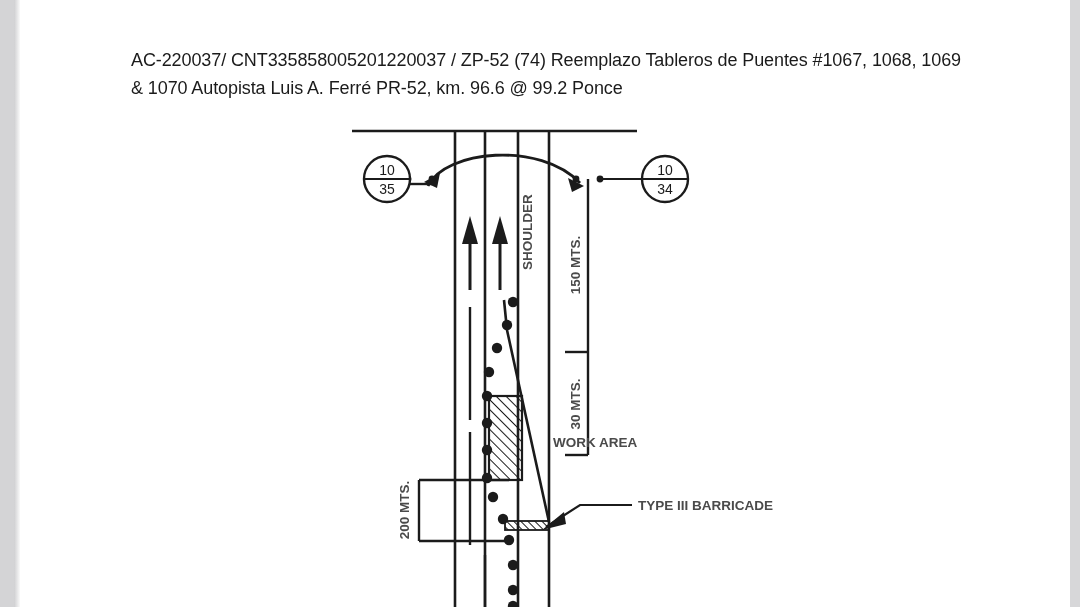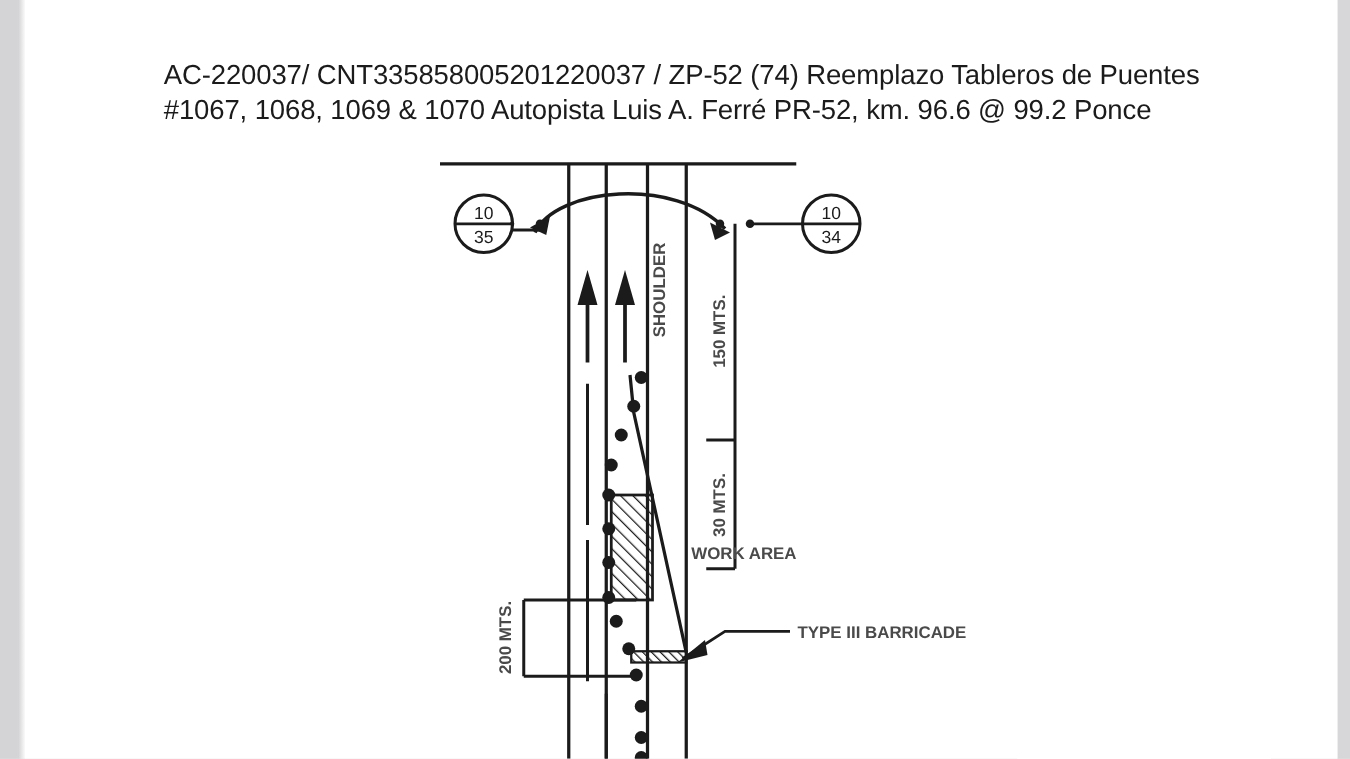--- a/index.html
+++ b/index.html
@@ -42,21 +42,21 @@
     left: 20px; top: 0;
     width: 1050px;
     height: 607px;
     background: #ffffff;
   }
   #doc-title {
     position: absolute;
     left: 111px;
     top: 46px;
     width: 840px;
-    font-size: 22px;
+    font-size: 18px;
     line-height: 28px;
     color: #1b1b1b;
     font-family: "Liberation Sans", sans-serif;
     letter-spacing: -0.1px;
   }
   #diagram-wrap {
     position: absolute;
     left: 0;
     top: 0;
     width: 1050px;

